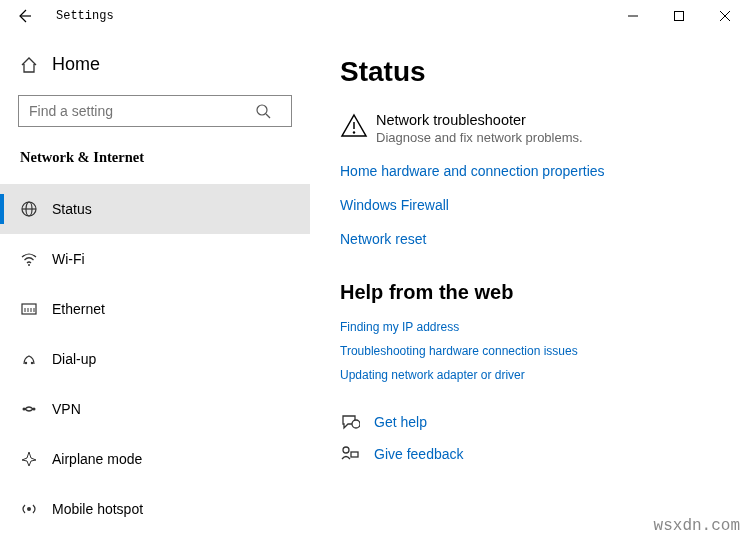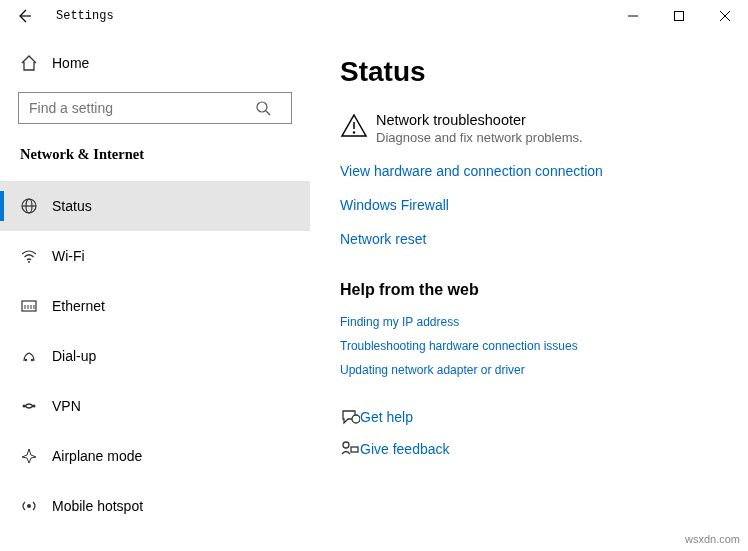--- a/index.html
+++ b/index.html
@@ -4,41 +4,41 @@
 <style>
 * { box-sizing: border-box; margin: 0; padding: 0; font-family: "Segoe UI", Tahoma, sans-serif; }
 body { width: 748px; height: 551px; background: #fff; overflow: hidden; position: relative; }
 .titlebar { height: 32px; display: flex; align-items: center; }
 .back-btn { width: 48px; height: 32px; display: flex; align-items: center; justify-content: center; font-size: 16px; }
 .title { font-size: 12px; padding-left: 8px; font-family: Liberation Mono, monospace; }
 .win-controls { margin-left: auto; display: flex; }
 .win-btn { width: 46px; height: 32px; display: flex; align-items: center; justify-content: center; font-size: 13px; }
 .container { display: flex; height: calc(100% - 32px); }
 .sidebar { width: 310px; padding: 14px 0 0 0; }
-.home-item { display: flex; align-items: center; padding: 8px 20px 14px 20px; gap: 14px; font-size: 14px; }
+.home-item { display: flex; align-items: center; padding: 8px 20px 14px 20px; gap: 14px; font-size: 18px; }
 .search-wrap { margin: 6px 18px 18px 18px; border: 1px solid #888; height: 32px; display: flex; align-items: center; }
 .search-input { border: none; outline: none; flex: 1; padding: 0 10px; font-size: 14px; color: #4c1d95; background: transparent; }
 .search-icon-box { width: 36px; text-align: center; color: #555; }
 .category { font-size: 14.5px; font-weight: 600; padding: 4px 20px 18px 20px; font-family: Liberation Serif, serif; }
 .nav-item { display: flex; align-items: center; height: 50px; padding: 0 20px 0 20px; gap: 14px; font-size: 14px; position: relative; }
 .nav-item.selected { background: #e5e5e5; }
 .nav-item.selected::before { content: ""; position: absolute; left: 0; top: 10px; bottom: 10px; width: 4px; background: #0078d4; }
 .nav-icon { width: 18px; height: 18px; display: flex; align-items: center; justify-content: center; color: #333; }
 .main { flex: 1; padding: 24px 24px 0 30px; overflow: hidden; }
 .page-title { font-size: 28px; font-weight: 600; margin-bottom: 24px; }
 .troubleshooter { display: flex; gap: 8px; margin-bottom: 18px; }
 .ts-text .ts-title { font-size: 14.5px; color: #000; }
 .ts-text .ts-sub { font-size: 13px; color: #666; margin-top: 2px; }
 .link { color: #0067c0; font-size: 14px; display: block; margin-bottom: 18px; cursor: pointer; }
-.help-heading { font-size: 16px; font-weight: 600; margin-top: 34px; margin-bottom: 16px; }
+.help-heading { font-size: 20px; font-weight: 600; margin-top: 34px; margin-bottom: 16px; }
 .help-link { color: #0067c0; font-size: 12px; display: block; margin-bottom: 10px; cursor: pointer; }
 .bottom-links { margin-top: 30px; }
-.bottom-item { display: flex; align-items: center; margin-bottom: 12px; }
+.bottom-item { display: flex; align-items: center; gap: 14px; margin-bottom: 12px; }
 .bottom-item span.txt { color: #0067c0; font-size: 14px; }
-.watermark { position: absolute; bottom: 6px; right: 8px; font-size: 11px; color: #888; }
+.watermark { position: absolute; bottom: 16px; right: 8px; font-size: 16px; color: #888; font-family: Liberation Mono, monospace; }
 svg { display: block; }
 </style>
 </head>
 <body>
 
 <div class="titlebar">
   <div class="back-btn">
     <svg width="16" height="16" viewBox="0 0 16 16">
         <path d="M10 2 L4 8 L10 14" stroke="#000" stroke-width="1.2" fill="none"></path>
         <line x1="4" y1="8" x2="15" y2="8" stroke="#000" stroke-width="1.2"></line>
@@ -167,21 +167,21 @@
             <line x1="14" y1="10" x2="14" y2="17" stroke="#000" stroke-width="1.5"></line>
             <circle cx="14" cy="20.5" r="1.2" fill="#000"></circle>
           </svg>
       </div>
       <div class="ts-text">
         <div class="ts-title">Network troubleshooter</div>
         <div class="ts-sub">Diagnose and fix network problems.</div>
       </div>
     </div>
 
-    <a class="link">View hardware and connection connection</a>
+    <a class="link">Home hardware and connection properties</a>
     <a class="link">Windows Firewall</a>
     <a class="link">Network reset</a>
 
     <div class="help-heading">Help from the web</div>
     <a class="help-link">Finding my IP address</a>
     <a class="help-link">Troubleshooting hardware connection issues</a>
     <a class="help-link">Updating network adapter or driver</a>
 
     <div class="bottom-links">
       <div class="bottom-item">

